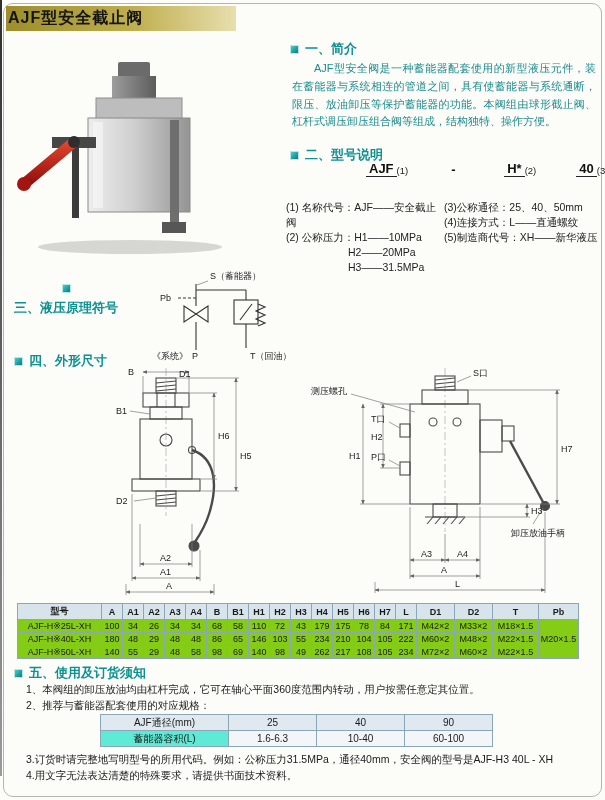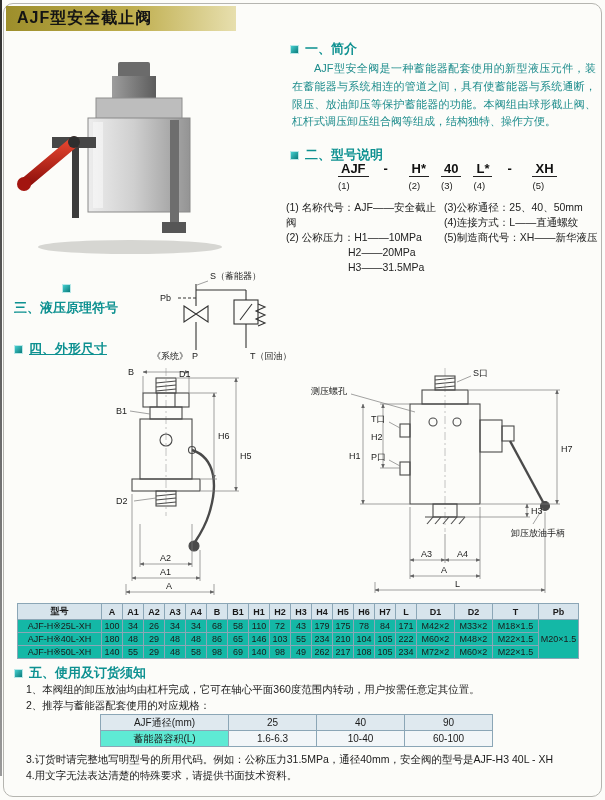--- a/index.html
+++ b/index.html
@@ -4,60 +4,60 @@
 <style>
   * { margin:0; padding:0; box-sizing:border-box; }
   html,body { background:#dcdcdc; }
   body { font-family:"Liberation Sans","DejaVu Sans",sans-serif; }
   .page { position:relative; width:605px; height:800px; background:#fcfcf9; overflow:hidden; }
   .frame { position:absolute; inset:3px; border:1px solid #b5b5b0; border-radius:10px; pointer-events:none; }
   .spine { position:absolute; left:0; top:0; width:2px; height:97%; background:linear-gradient(#2e2e2e,#9a9a9a); }
 
   .title-bar { position:absolute; left:6px; top:6px; width:230px; height:25px;
     background:linear-gradient(90deg,#9d8e2b 0%,#bfae4e 55%,#e7dfae 100%);
-    display:flex; align-items:center; padding-left:11px;
+    display:flex; align-items:center; padding-left:2px;
     font-weight:bold; font-size:16px; color:#141414; letter-spacing:1px; }
 
   .sec-head { position:absolute; display:flex; align-items:center; gap:6px;
     font-weight:bold; font-size:13px; color:#0e9191; white-space:nowrap; }
   .sec-bullet { width:9px; height:9px; flex:0 0 9px;
     background:linear-gradient(135deg,#45cfcf,#0a7a7a); border:1px solid #b9e8e8; }
 
   #head-intro  { left:290px; top:40px;text-align:right; }
   #head-model  { left:290px; top:146px; }
   #head-symbol { left:14px;  top:284px;flex-direction:column; }
-  #head-dims   { left:14px;  top:340px;text-decoration:underline; }
+  #head-dims   { left:14px;  top:352px; }
   #head-notes  { left:14px;  top:664px; }
 
   .intro { position:absolute; left:292px; top:60px; width:304px;
     font-size:11px; line-height:1.62; color:#1d8c8c; text-indent:2em; text-align:justify; }
 
   .photo { position:absolute; left:12px; top:42px; }
 
   .code-row { position:absolute; left:338px; top:161px; display:flex; gap:12px; color:#111; }
-  .code-part { display:flex; flex-direction:column; align-items:flex-start; min-width:16px; }
+  .code-part { display:flex; flex-direction:row; align-items:center; min-width:16px;margin-left:28px; }
   .code-part .t { font-weight:bold; font-size:13px; padding:0 3px; }
   .code-part .t.ul { border-bottom:1.5px solid #222; }
   .code-part .i { font-size:9.5px; margin-top:3px; color:#222; }
 
   .exp-col { position:absolute; top:200px; font-size:10.5px; color:#222; line-height:15px; }
   #model-left  { left:286px; width:158px; }
   #model-right { left:444px; width:158px; }
   .exp-line.ind { padding-left:62px; }
 
   .symbol { position:absolute; left:150px; top:268px; }
   .draw-left  { position:absolute; left:86px;  top:364px; }
   .draw-right { position:absolute; left:305px; top:364px; }
   svg text { font-family:"Liberation Sans","DejaVu Sans",sans-serif; }
 
   .dim-table { position:absolute; left:17px; top:603px; border-collapse:collapse;
     font-size:9px; color:#1a1a1a; table-layout:fixed; }
   .dim-table th,.dim-table td { border:1px solid #8ba6b6; text-align:center; padding:1px 0; height:13px; overflow:hidden; white-space:nowrap; }
   .dim-table th { background:#d7e4ec; font-weight:bold; }
-  .dim-table td { background:#14b8a6; }
+  .dim-table td { background:#84cc16; }
   .dim-table th { width:21px; }
   .dim-table th.c0 { width:84px; }
   .dim-table th.c16,.dim-table th.c17 { width:38px; }
   .dim-table th.c18 { width:46px; }
   .dim-table th.c19 { width:40px; }
 
   .notes-top    { position:absolute; left:26px; top:682px; width:562px; }
   .notes-bottom { position:absolute; left:26px; top:752px; width:562px; }
   .note-line { font-size:10.5px; color:#1a1a1a; line-height:1.45; margin-bottom:1px; }
 

